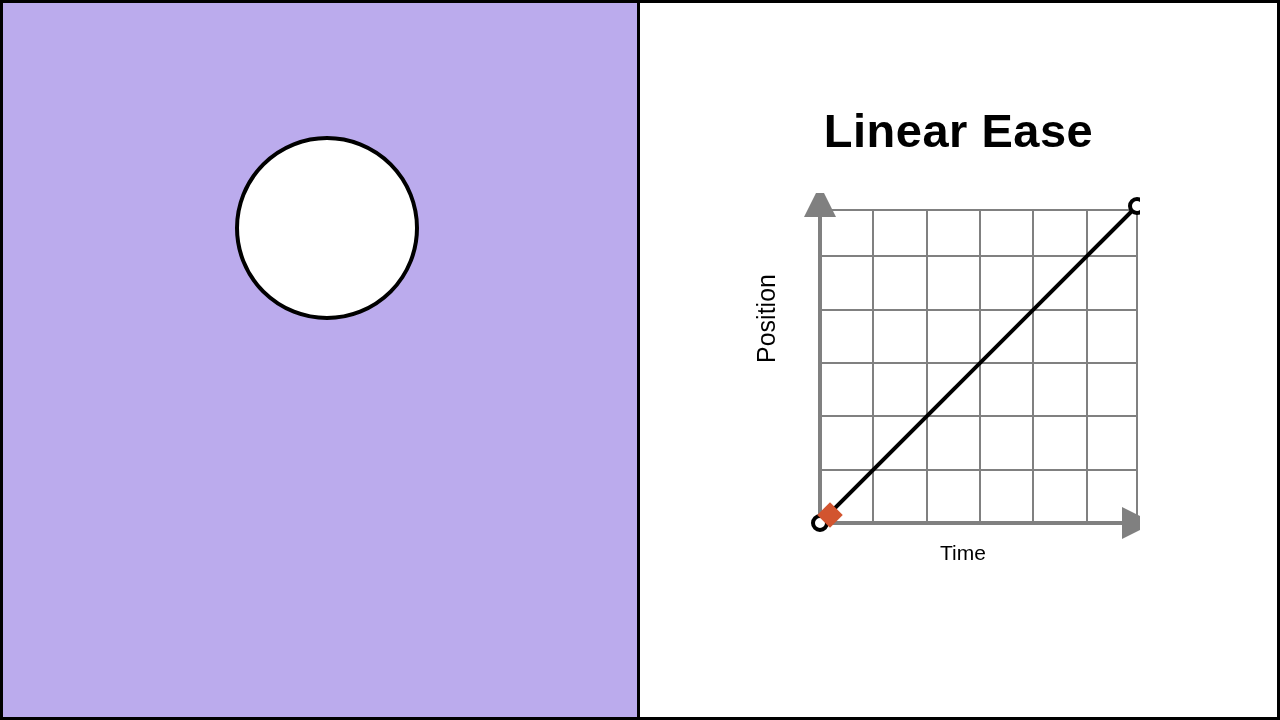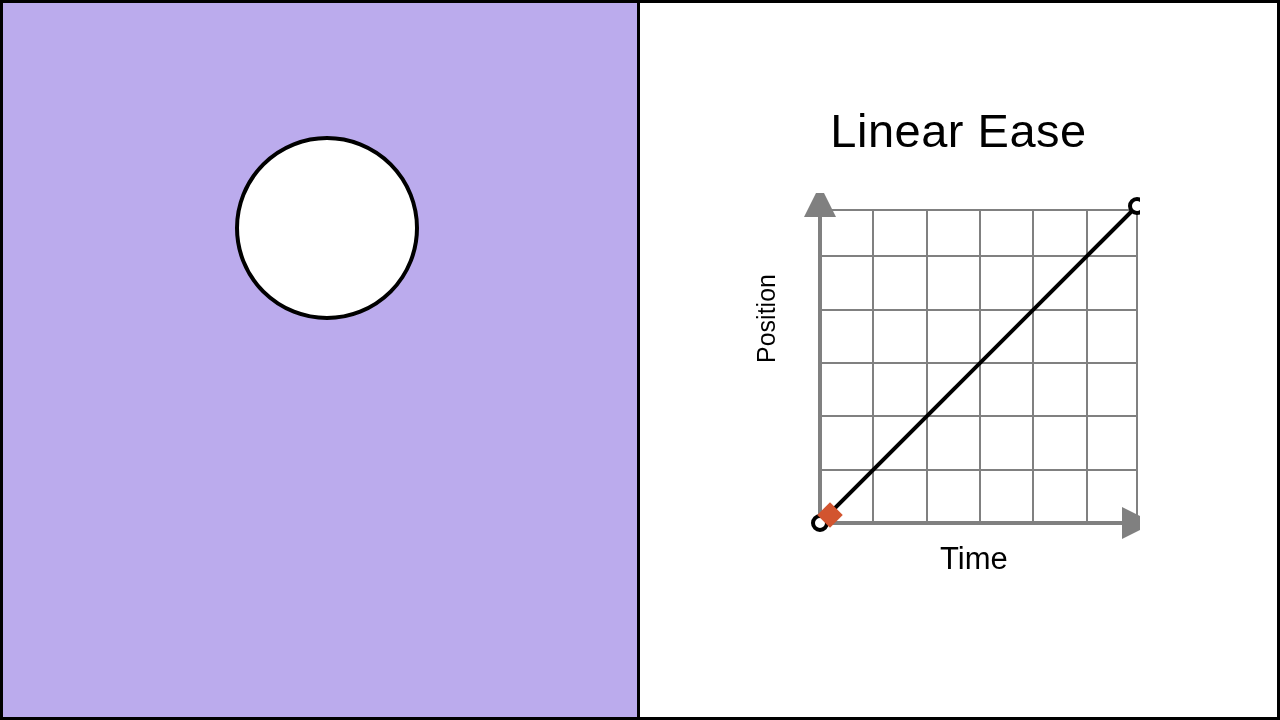--- a/index.html
+++ b/index.html
@@ -42,21 +42,21 @@
       background: #fff;
       position: relative;
     }
     .chart-title {
       position: absolute;
       top: 100px;
       left: 0;
       width: 100%;
       text-align: center;
       font-size: 47px;
-      font-weight: 400;
+      font-weight: 700;
       letter-spacing: 0.5px;
       color: #000;
     }
     .chart-wrap {
       position: absolute;
       left: 140px;
       top: 190px;
       width: 360px;
       height: 360px;
     }
@@ -66,21 +66,21 @@
       top: 360px;
       transform: rotate(-90deg);
       transform-origin: left top;
       font-size: 25px;
       color: #000;
     }
     .xlabel {
       position: absolute;
       left: 300px;
       top: 538px;
-      font-size: 31px;
+      font-size: 21px;
       color: #000;
     }
   </style>
 </head>
 <body>
 
 <div class="container">
   <div class="left-panel">
     <div class="circle"></div>
   </div>

